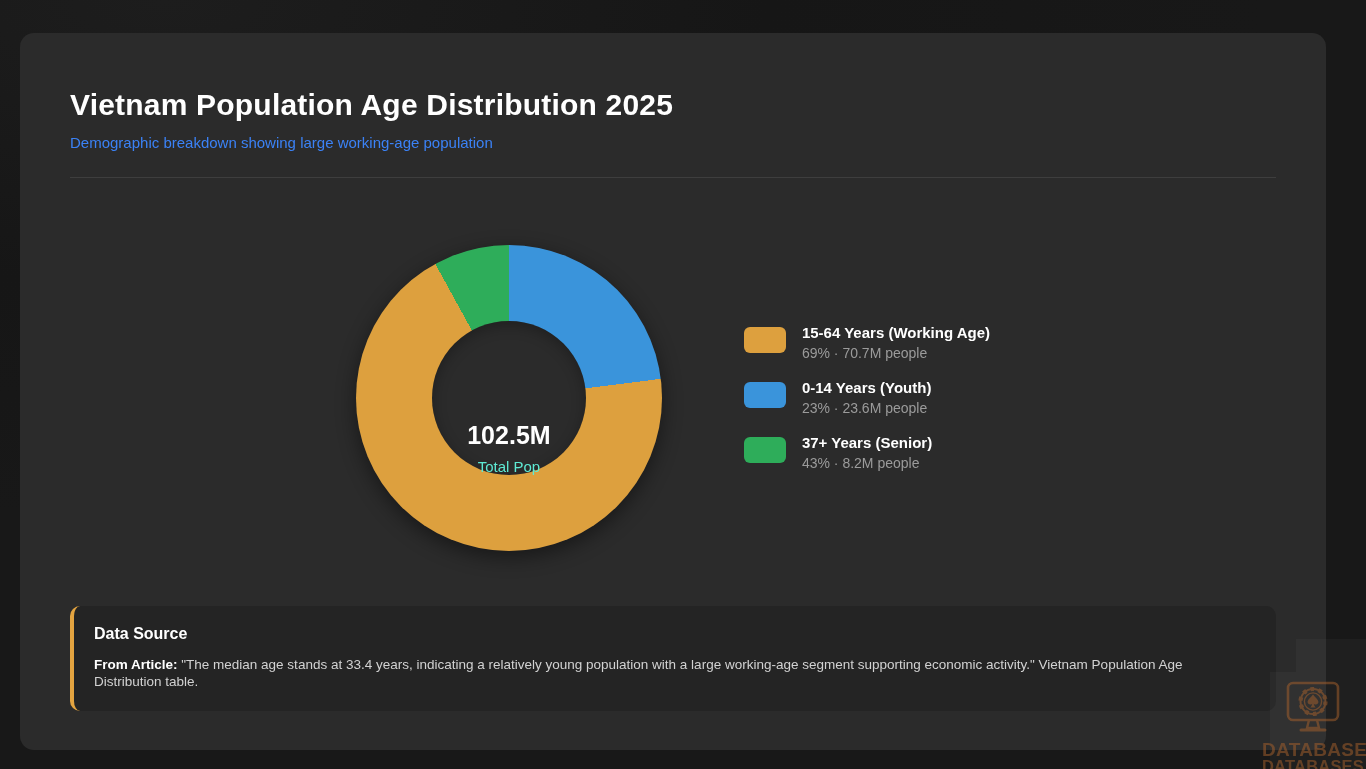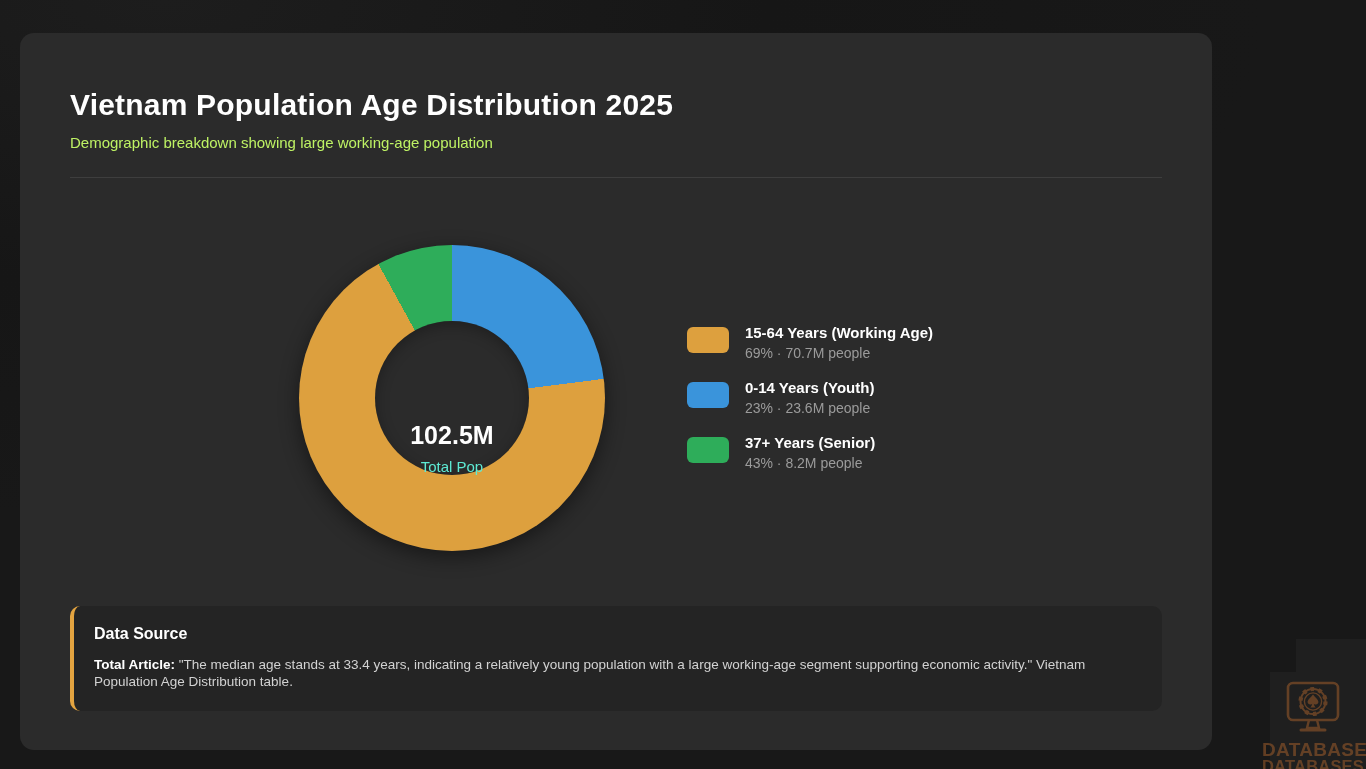--- a/index.html
+++ b/index.html
@@ -6,37 +6,37 @@
   html, body {
     width: 1366px; height: 769px;
     overflow: hidden;
     font-family: "Liberation Sans", "DejaVu Sans", sans-serif;
     background: radial-gradient(1100px 520px at 12% 0%, #1d1d1d 0%, #161616 55%, #181818 100%);
   }
 
   .card {
     position: absolute;
     left: 20px; top: 33px;
-    width: 1192px; height: 717px;
+    width: 1306px; height: 717px;
     background: #2b2b2b;
     border-radius: 14px;
     padding: 0 50px;
   }
 
   .page-title {
     padding-top: 55px;
     font-size: 30px;
     font-weight: 800;
     color: #ffffff;
     letter-spacing: 0.2px;
   }
   .page-subtitle {
     margin-top: 12px;
     font-size: 15px;
-    color: #bef264;
+    color: #3b82f6;
   }
   .divider {
     margin-top: 26px;
     border-top: 1px solid #3e3e3e;
     height: 0;
   }
 
   .chart-row {
     margin-top: 67px;
     height: 306px;
@@ -144,21 +144,21 @@
         <div>
           <div class="legend-label">37+ Years (Senior)</div>
           <div class="legend-detail">43% · 8.2M people</div>
         </div>
       </div>
     </div>
   </div>
 
   <div class="data-source" style="border-left-color: rgb(227, 164, 64);">
     <div class="ds-heading">Data Source</div>
-    <div class="ds-text"><span class="ds-prefix">Total Article:</span><span> "The median age stands at 33.4 years, indicating a relatively young population with a large working-age segment supporting economic activity." Vietnam Population Age Distribution table.</span></div>
+    <div class="ds-text"><span class="ds-prefix">From Article:</span><span> "The median age stands at 33.4 years, indicating a relatively young population with a large working-age segment supporting economic activity." Vietnam Population Age Distribution table.</span></div>
   </div>
 </div>
 
 <div class="patch patch-a"></div>
 <div class="patch patch-b"></div>
 
 <div class="watermark" style="color: rgb(169, 98, 44);">
   <svg class="wm-icon" width="58" height="58" viewBox="0 0 58 58" fill="none" xmlns="http://www.w3.org/2000/svg">
     <rect x="4" y="3" width="50" height="37" rx="5" stroke="currentColor" stroke-width="2.6"></rect>
     <circle cx="29" cy="21.5" r="12.5" stroke="currentColor" stroke-width="2"></circle>

